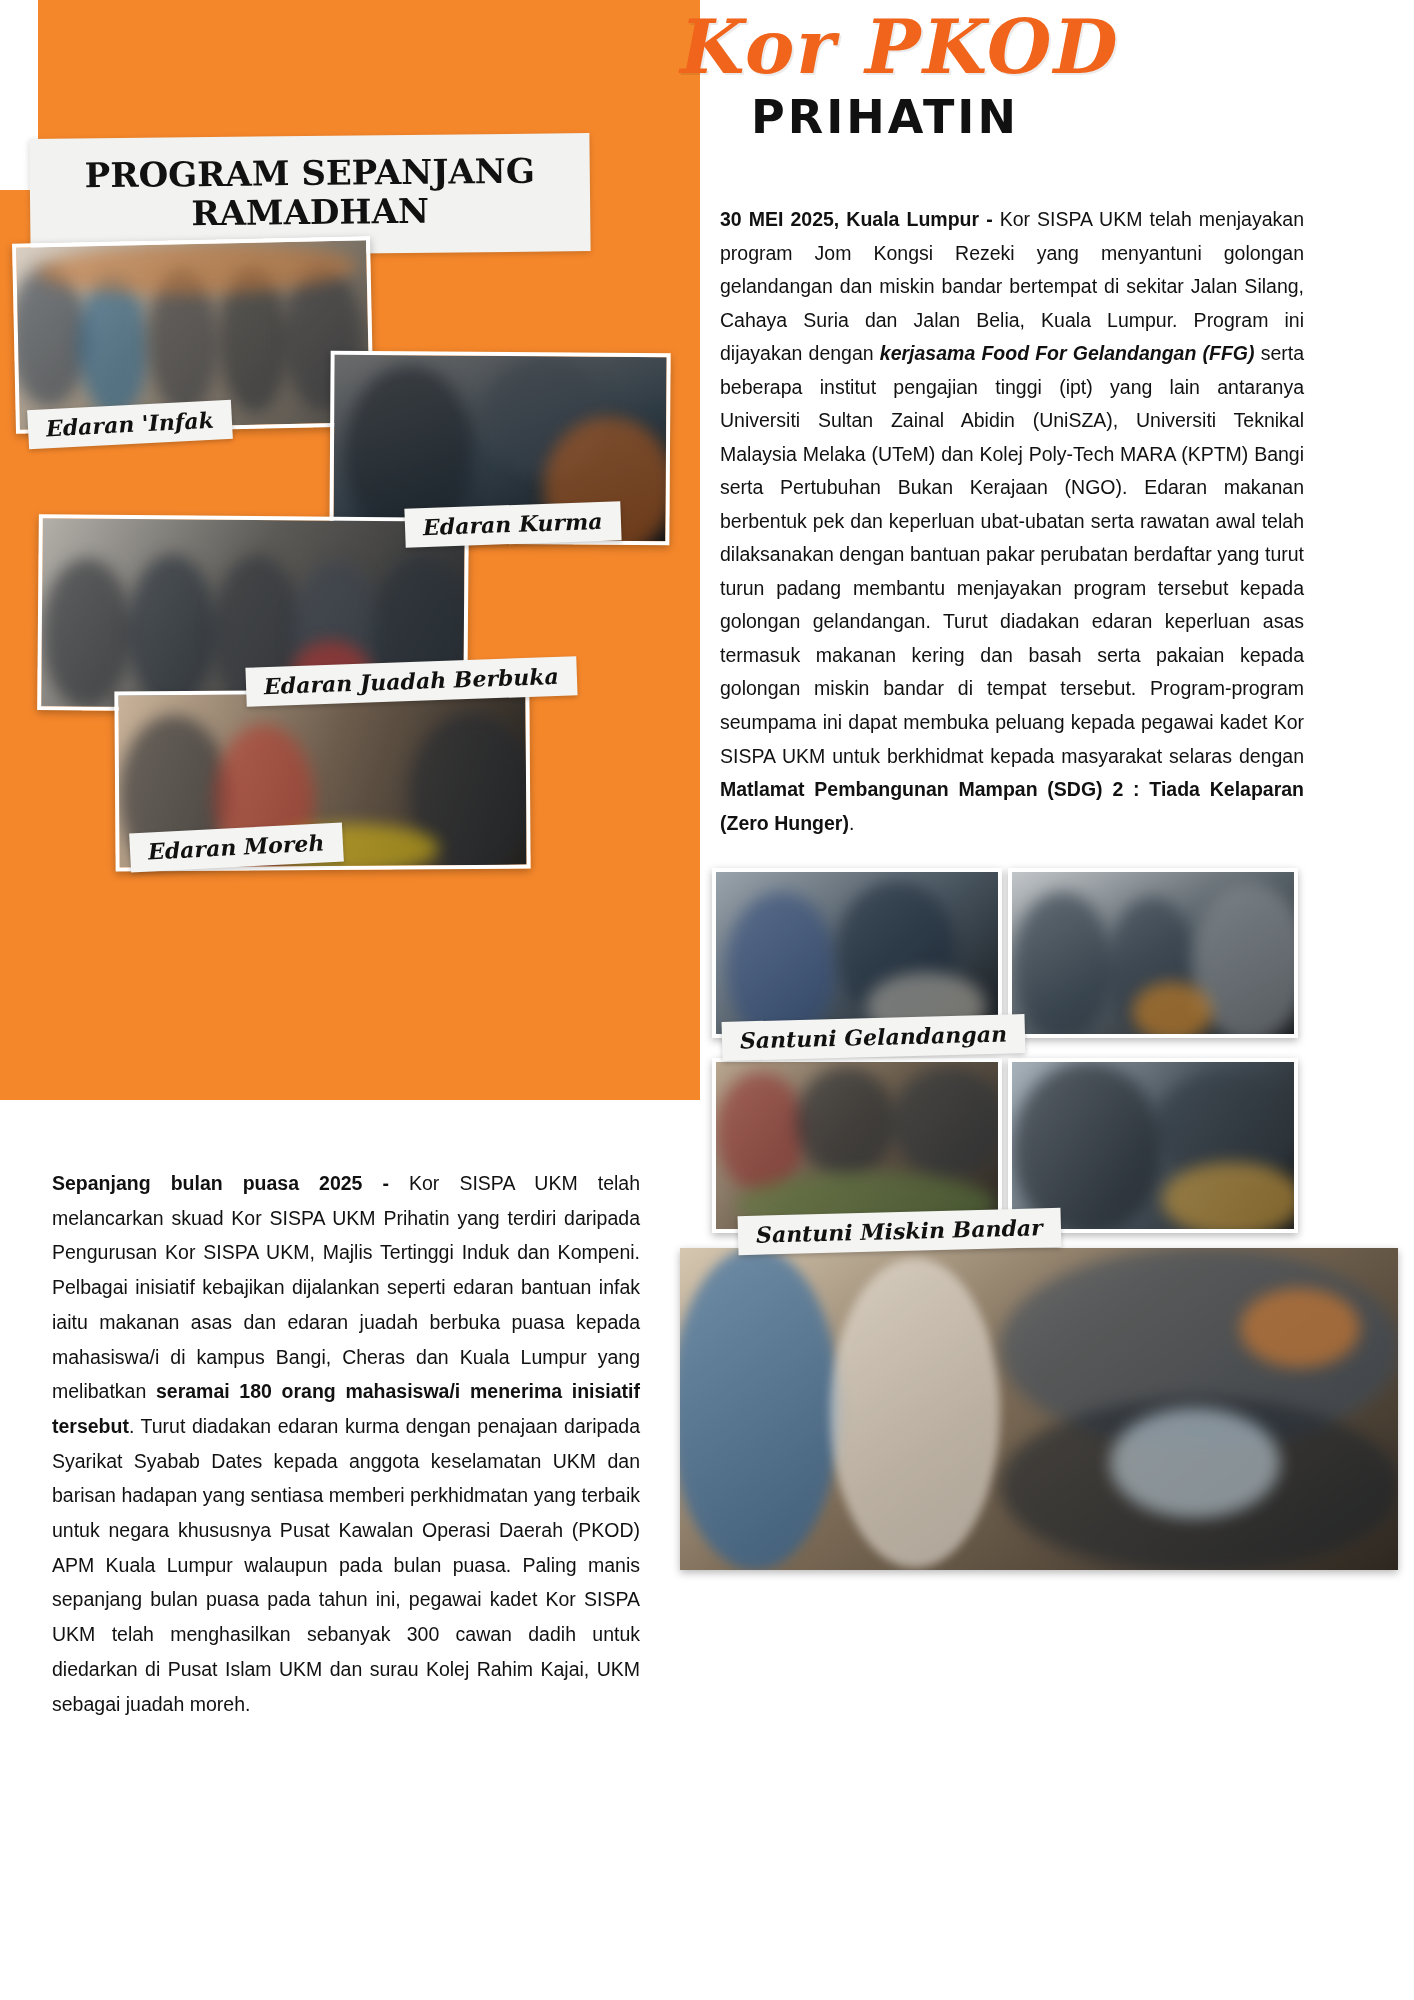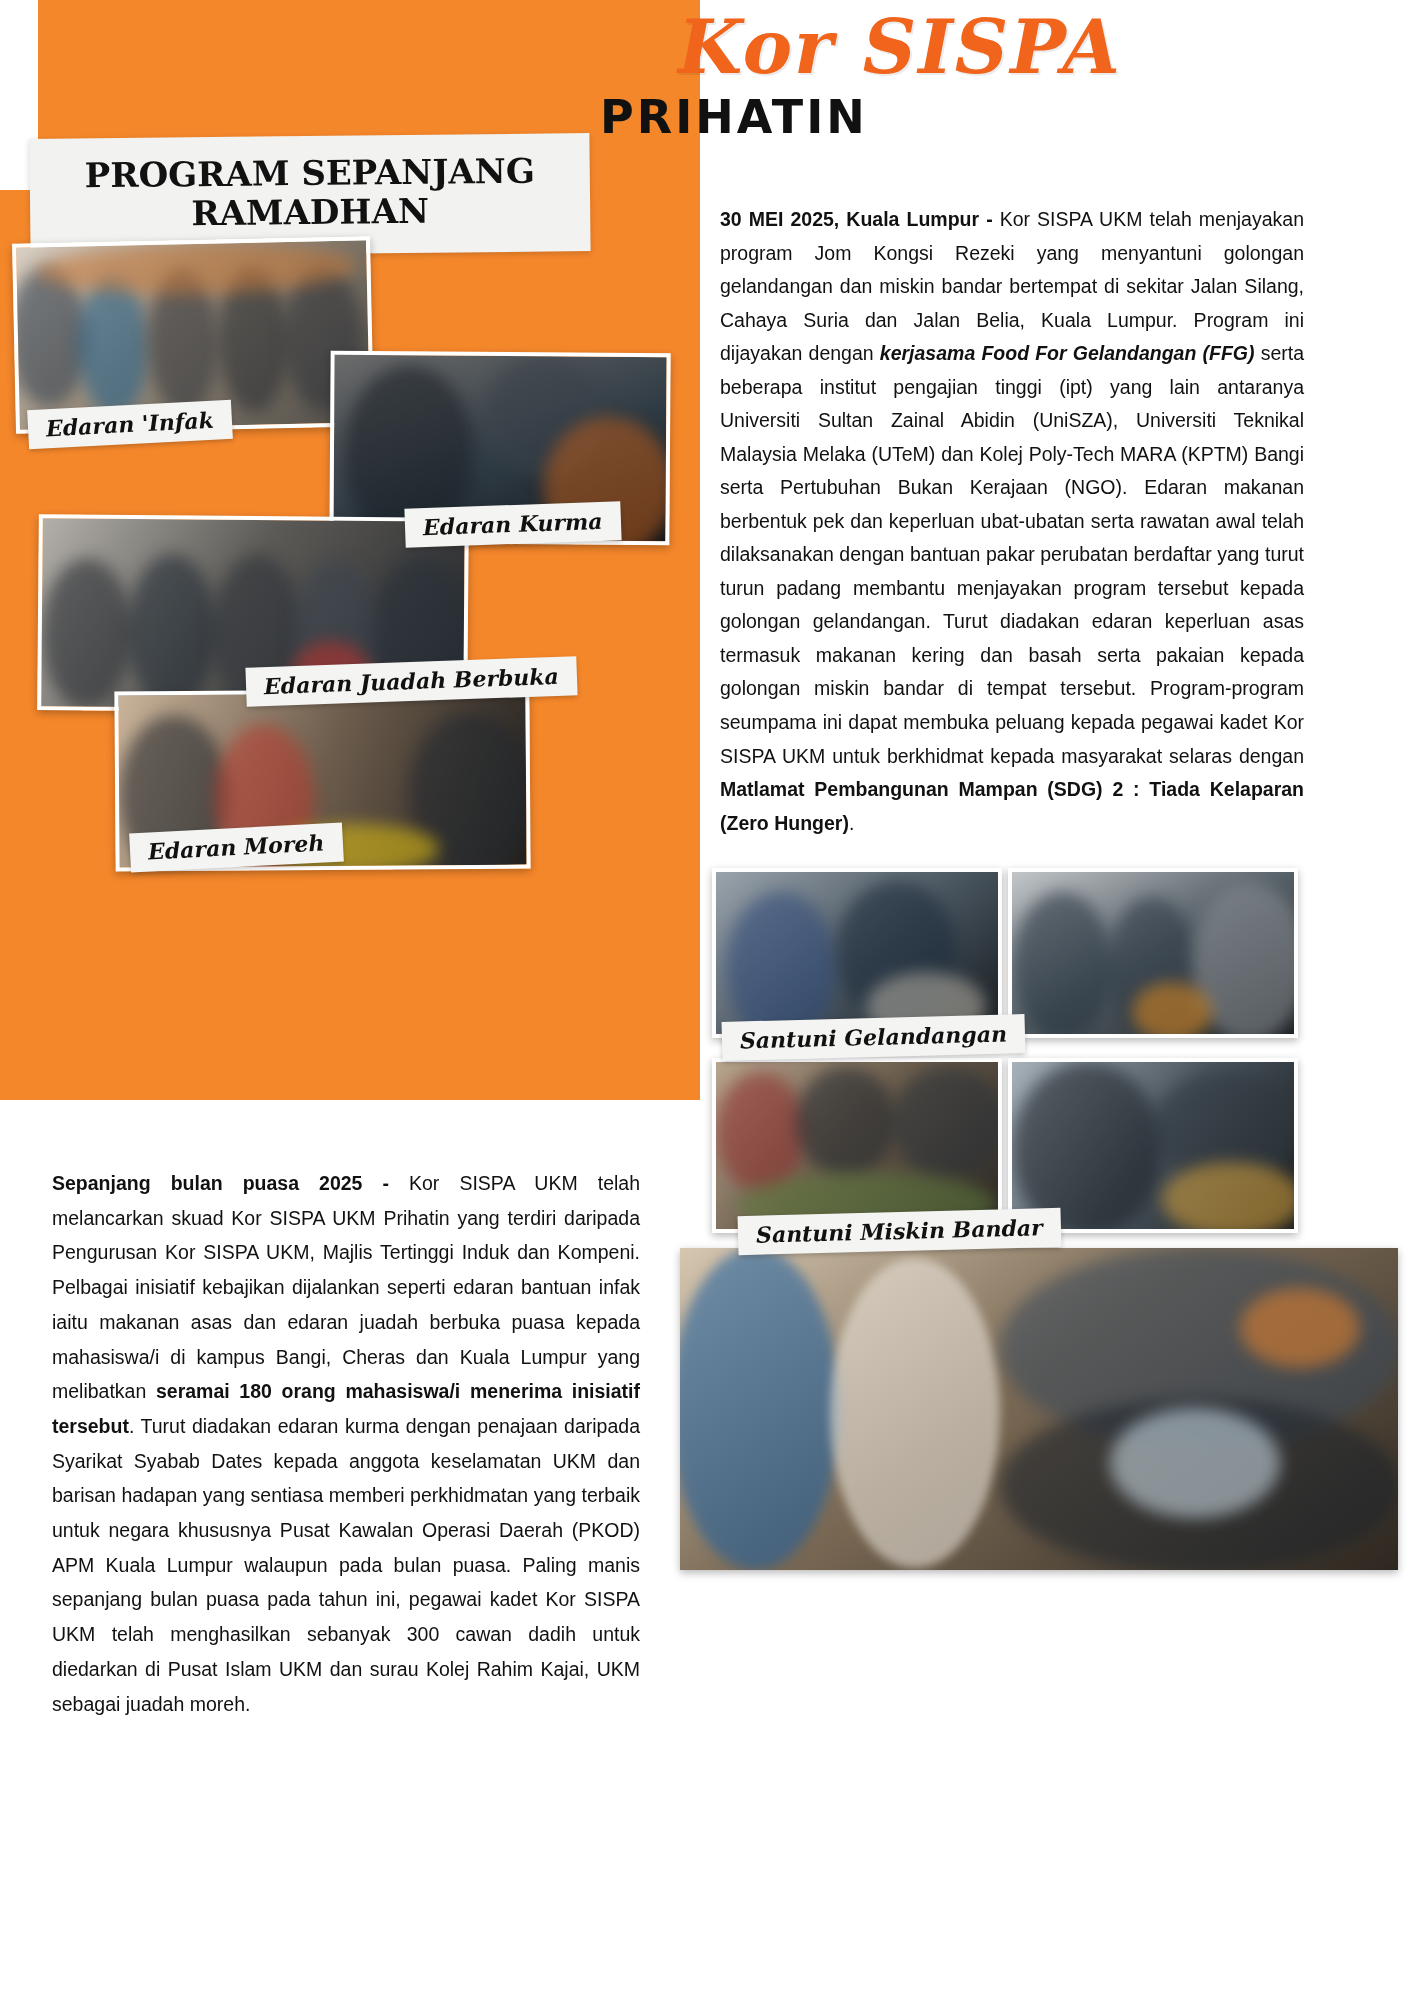--- a/index.html
+++ b/index.html
@@ -65,21 +65,21 @@
     line-height: 1;
     text-shadow: 2px 2px 0 rgba(0,0,0,0.08);
   }
   .brand-sub {
     font-family: "DejaVu Sans", sans-serif;
     font-weight: bold;
     font-size: 46px;
     color: #111111;
     letter-spacing: 3px;
     margin-top: 6px;
-    text-align: left;
+    text-align: center;
     padding-right: 30px;
   }
 
   
   .headline-paper {
     position: absolute;
     left: 30px;
     top: 136px;
     width: 560px;
     padding: 18px 20px 22px 20px;
@@ -165,21 +165,21 @@
   .blob { position:absolute; border-radius:50%; filter: blur(8px); opacity:.55; }
 </style>
 </head>
 <body>
 
 <div class="orange-panel"></div>
 <div class="white-notch"></div>
 <div class="white-bottom"></div>
 
 <div class="brand">
-  <div class="brand-title">Kor SISPA</div>
+  <div class="brand-title">Kor PKOD</div>
   <div class="brand-sub">PRIHATIN</div>
 </div>
 
 <div class="headline-paper">
   <div class="txt">PROGRAM SEPANJANG RAMADHAN</div>
 </div>
 
 <div class="photo g1" style="left:14px; top:240px; width:358px; height:190px; transform:rotate(-1.2deg);">
   <div class="ph-inner">
     <div class="blob" style="left:-10px;top:20px;width:80px;height:140px;background:#2b3a4a;"></div>

